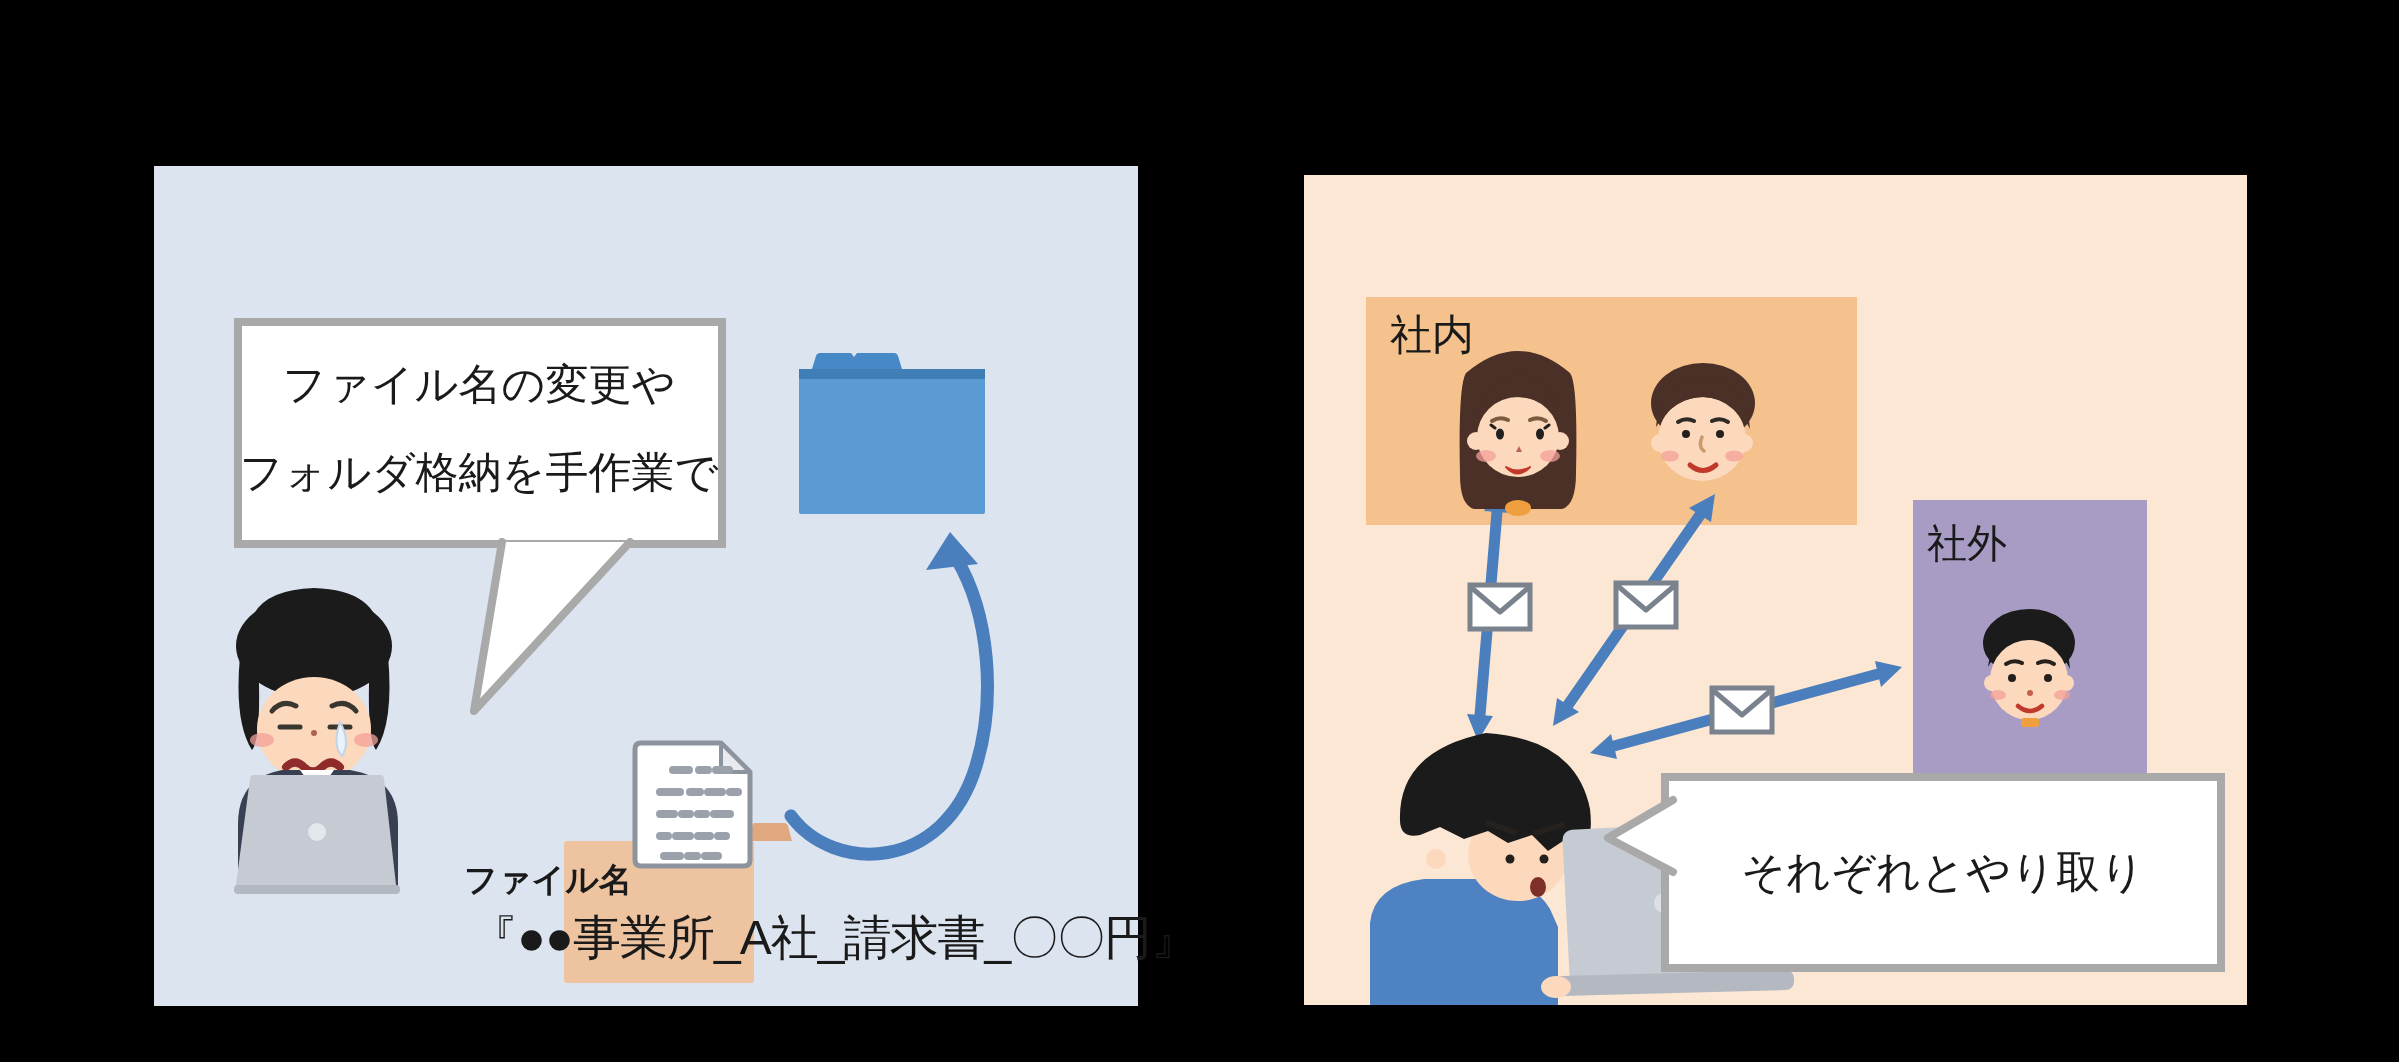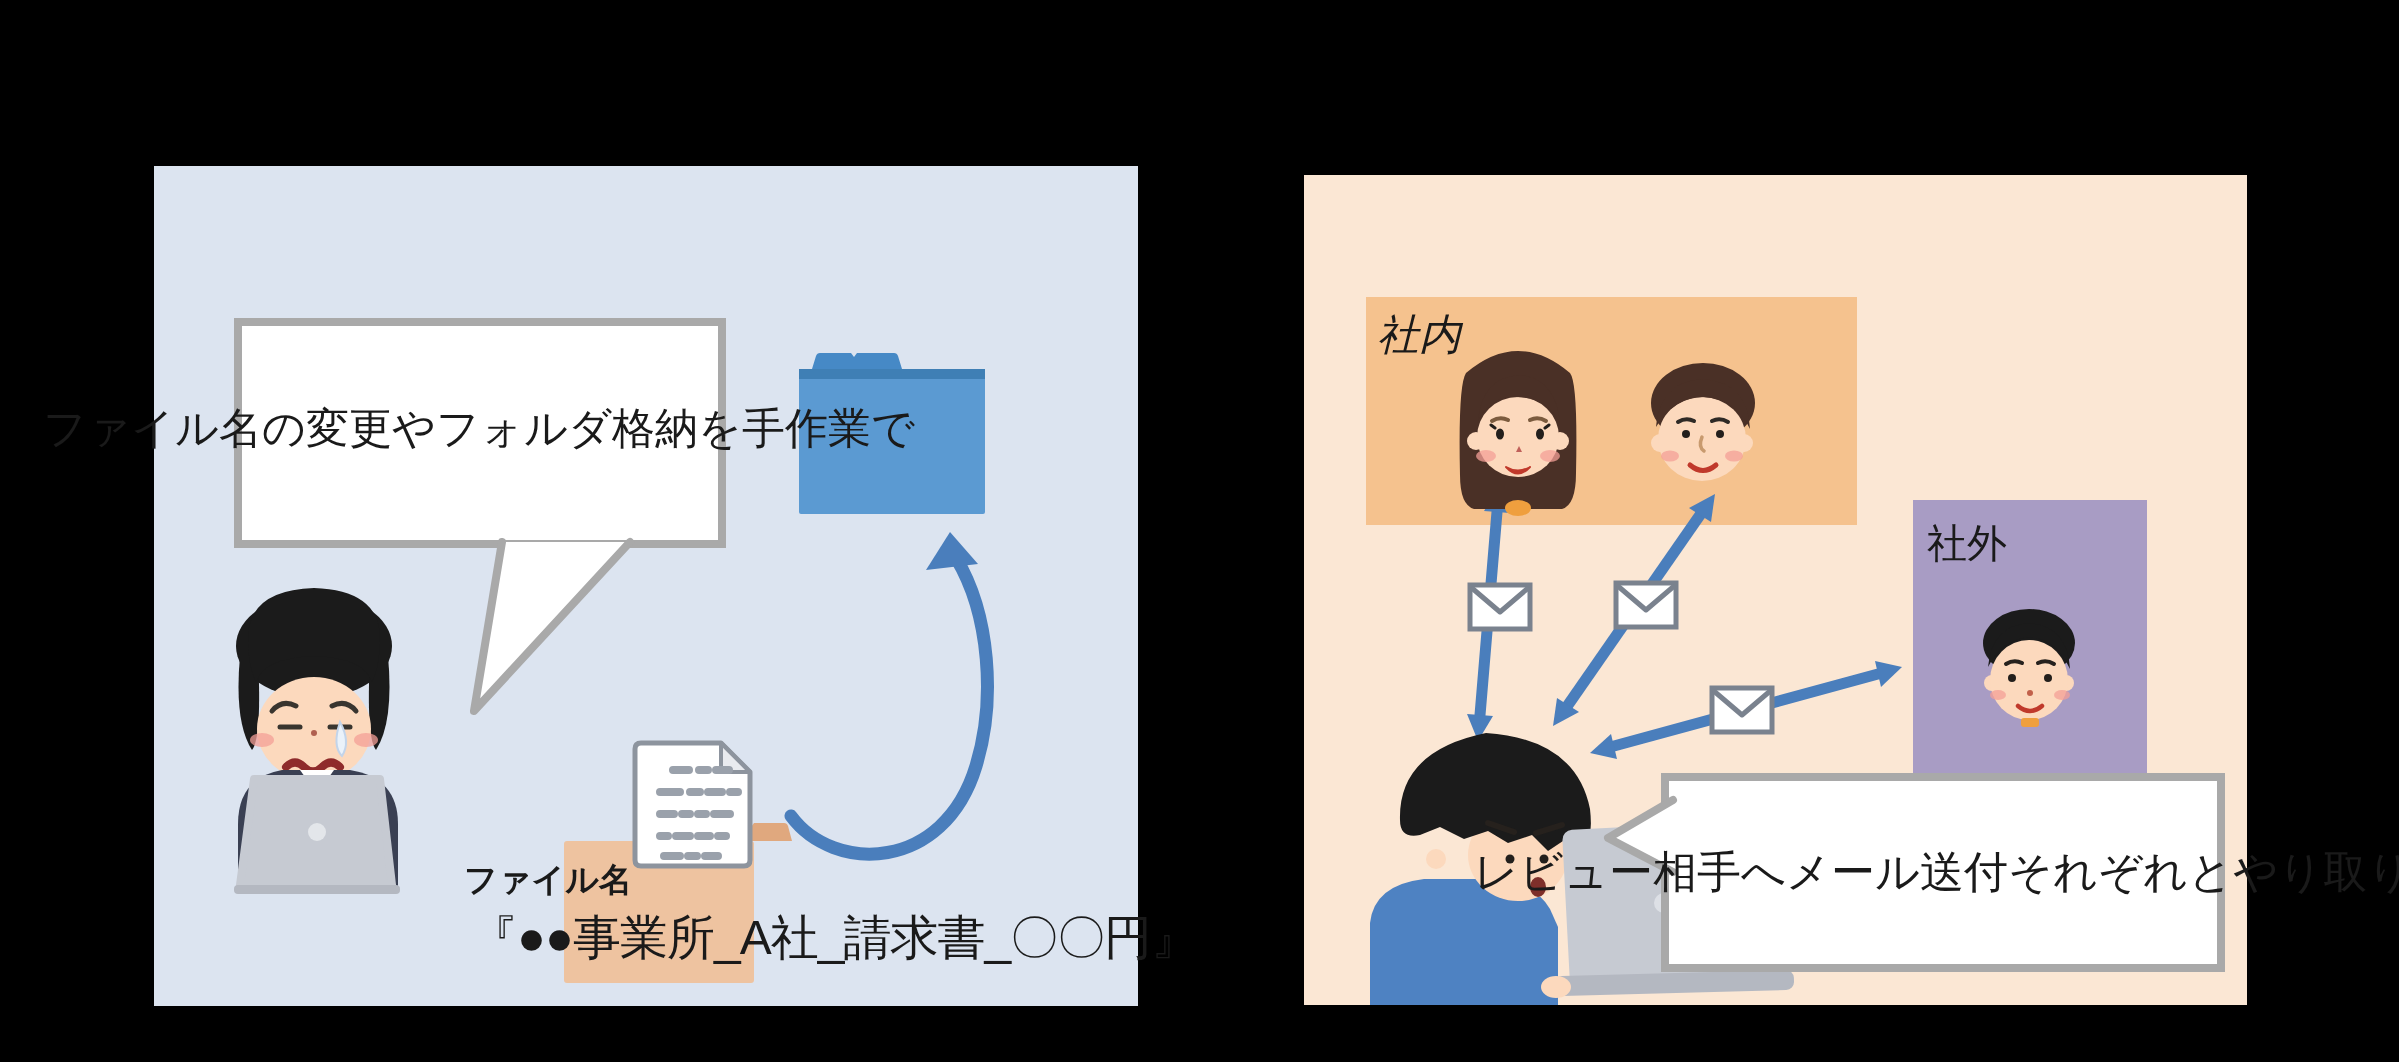--- a/index.html
+++ b/index.html
@@ -15,24 +15,24 @@
   .panel.left{left:154px;top:166px;width:984px;height:840px;background:var(--left-panel-bg);}
   .panel.right{left:1304px;top:175px;width:943px;height:830px;background:var(--right-panel-bg);}
   .panel-title{position:absolute;font-size:45px;font-weight:500;letter-spacing:2px;white-space:nowrap;}
   .panel.left .panel-title{left:31px;top:30px;}
   .panel.right .panel-title{left:61px;top:26px;}
   .art{position:absolute;left:0;top:0;width:100%;height:100%;}
   .group-box{position:absolute;}
   .group-box.internal{left:62px;top:122px;width:491px;height:228px;background:var(--internal-box-bg);}
   .group-box.external{left:609px;top:325px;width:234px;height:308px;background:var(--external-box-bg);}
   .group-label{display:block;font-size:42px;font-weight:400;}
-  .group-box.internal .group-label{padding:10px 0 0 11px;font-style:italic;}
+  .group-box.internal .group-label{padding:10px 0 0 24px;}
   .group-box.external .group-label{padding:16px 0 0 14px;font-size:40px;}
   .bubble-text{
-    position:absolute;display:flex;flex-direction:row;align-items:center;justify-content:center;
+    position:absolute;display:flex;flex-direction:column;align-items:center;justify-content:center;
     text-align:right;white-space:nowrap;
   }
   .bubble-text.left-b{left:80px;top:152px;width:490px;height:222px;font-size:43px;row-gap:30px;padding-bottom:8px;}
   .bubble-text.right-b{left:357px;top:598px;width:564px;height:199px;font-size:44px;row-gap:22px;}
   .file-label{position:absolute;left:310px;top:692px;font-size:33px;font-weight:700;white-space:nowrap;}
   .file-value{position:absolute;left:316px;top:740px;font-size:48px;font-weight:400;white-space:nowrap;letter-spacing:-1px;}
   
   .c-arrow{stroke:var(--arrow-blue);stroke-width:11;fill:none;stroke-linecap:round;}
   .c-curve{stroke:var(--arrow-blue);stroke-width:13;fill:none;stroke-linecap:round;}
   .c-head{fill:var(--arrow-blue);}
@@ -236,18 +236,17 @@
       </g>
 
       <g>
         <rect class="c-bubble" x="361" y="602" width="556" height="191"></rect>
         <path class="c-tail" d="M369 625 L304 663 L369 697"></path>
       </g>
     </svg>
 
 
     <div class="bubble-text right-b">
-      <div>レビュー相手へメール送付</div>
       <div>それぞれとやり取り</div>
     </div>
   </section>
 
 </div>
 
 </body></html>

